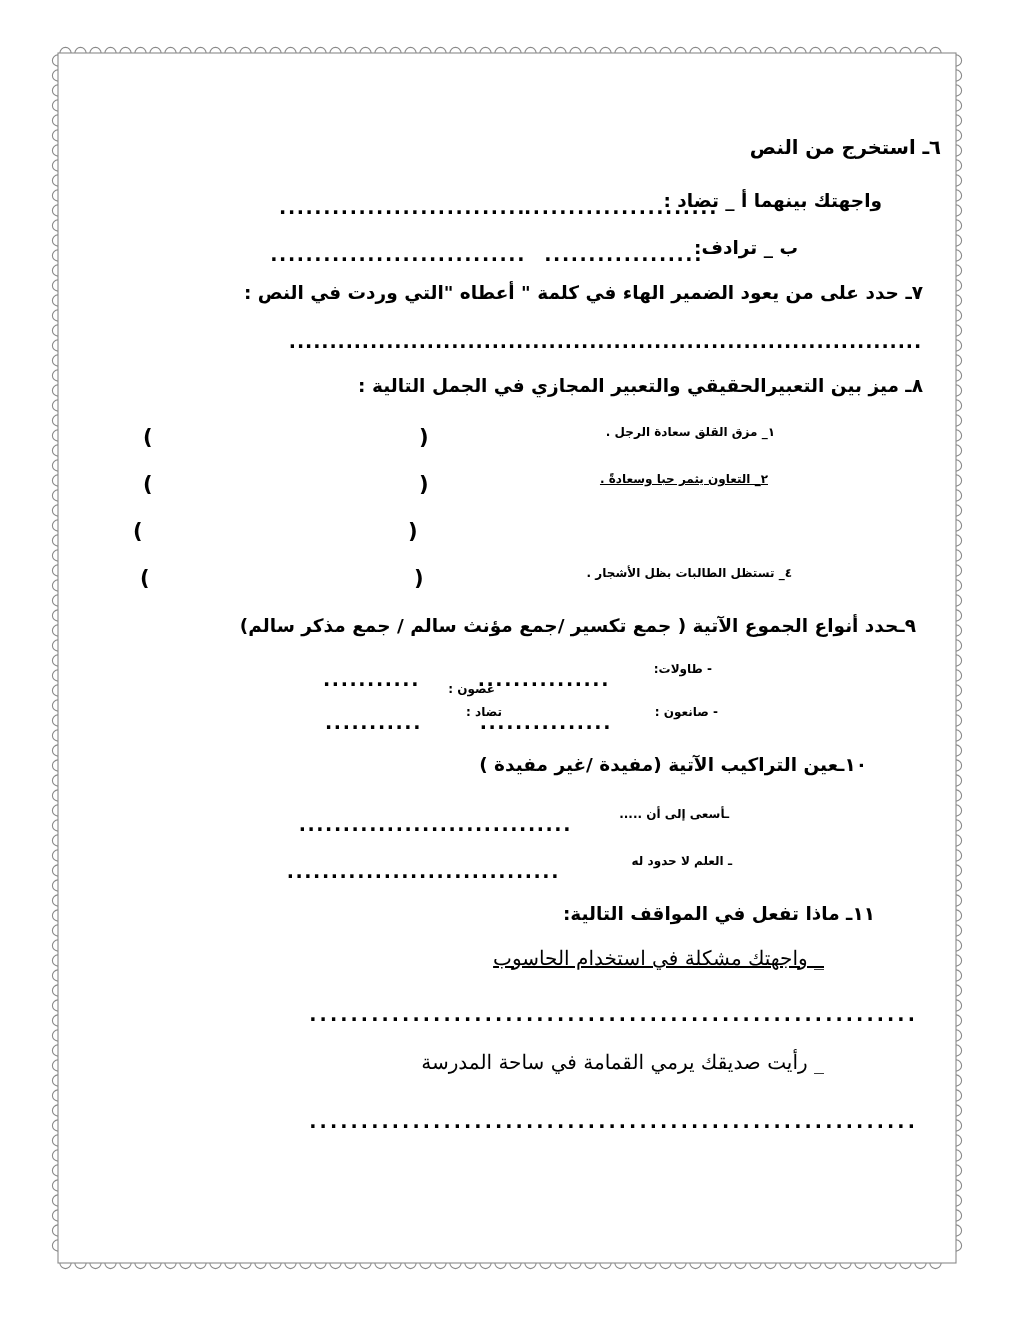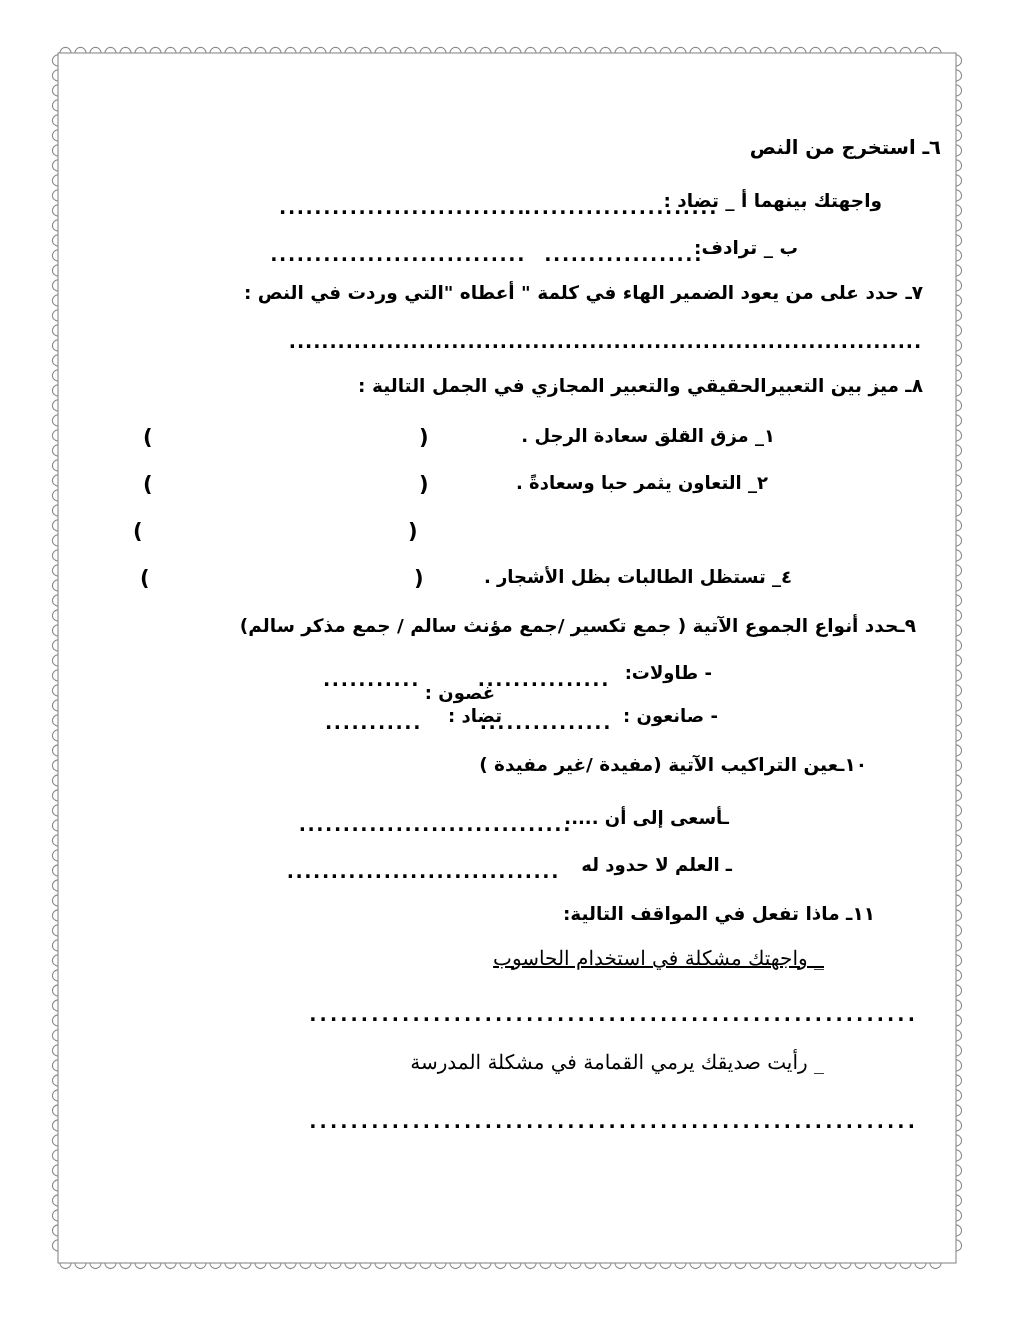--- a/index.html
+++ b/index.html
@@ -53,21 +53,21 @@
   
   .h {
     font-size: 19.5px;
     font-weight: bold;
   }
   .b {
     font-size: 18.5px;
     font-weight: bold;
   }
   .s {
-    font-size: 18px;
+    font-size: 12px;
     font-weight: bold;
   }
 
   
   .dots {
     position: absolute;
     font-size: 19px;
     font-weight: bold;
     letter-spacing: 1.6px;
     white-space: nowrap;
@@ -124,21 +124,21 @@
 
   <div class="line b" style="top:222px; right:27px;">٧ـ حدد على من يعود الضمير الهاء في كلمة " أعطاه "التي وردت في النص :</div>
   <div class="dots-long" style="top:272px; right:28px;">..............................................................................</div>
 
   <div class="line b" style="top:315px; right:27px;">٨ـ ميز بين التعبيرالحقيقي والتعبير المجازي في الجمل التالية :</div>
 
   <div class="line s" style="top:365px; right:175px;">١_ مزق القلق سعادة الرجل .</div>
   <div class="paren" style="top:365px; left:349px;">)</div>
   <div class="paren" style="top:365px; left:73px;">(</div>
 
-  <div class="line s" style="top:412px; right:182px;">٢_  التعاون يثمر حبا وسعادةً  .</div>
+  <div class="line s" style="top:412px; right:182px;text-decoration:underline;">٢_  التعاون يثمر حبا وسعادةً  .</div>
   <div class="paren" style="top:412px; left:349px;">)</div>
   <div class="paren" style="top:412px; left:73px;">(</div>
 
   <div class="paren" style="top:459px; left:338px;">)</div>
   <div class="paren" style="top:459px; left:63px;">(</div>
 
   <div class="line s" style="top:506px; right:158px;">٤_  تستظل الطالبات بظل الأشجار .</div>
   <div class="paren" style="top:506px; left:344px;">)</div>
   <div class="paren" style="top:506px; left:70px;">(</div>
 
@@ -160,16 +160,16 @@
   <div class="dots" style="top:755px; right:378px;">...............................</div>
 
   <div class="line s" style="top:794px; right:218px;">ـ العلم لا حدود له</div>
   <div class="dots" style="top:802px; right:390px;">...............................</div>
 
   <div class="line b" style="top:843px; right:75px;">١١ـ ماذا تفعل في المواقف التالية:</div>
 
   <div class="line reg" style="top:886px; right:126px; font-size:20px;text-decoration:underline;">_ واجهتك مشكلة في استخدام الحاسوب</div>
   <div class="dots-long" style="top:945px; right:32px; letter-spacing:3.1px;">...........................................................</div>
 
-  <div class="line reg" style="top:990px; right:126px; font-size:20px;">_ رأيت صديقك يرمي القمامة في مشكلة المدرسة</div>
+  <div class="line reg" style="top:990px; right:126px; font-size:20px;">_ رأيت صديقك يرمي القمامة في ساحة المدرسة</div>
   <div class="dots-long" style="top:1052px; right:32px; letter-spacing:3.1px;">...........................................................</div>
 
 </div>
 
 </body></html>

